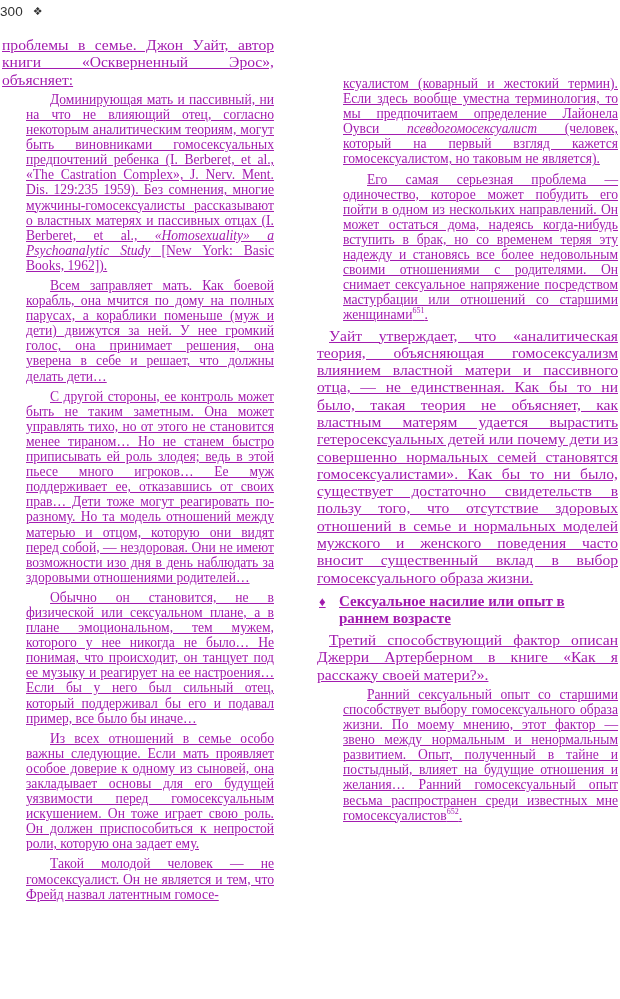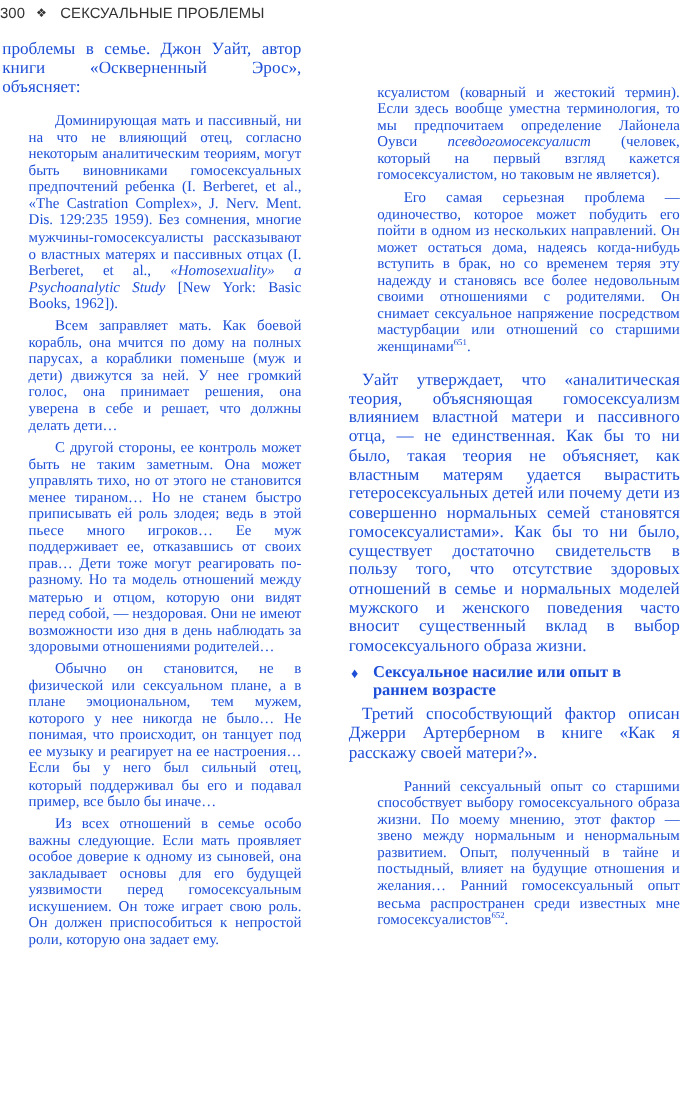--- a/index.html
+++ b/index.html
@@ -1,53 +1,53 @@
 <!DOCTYPE html>
 <html><head>
 <meta charset="utf-8">
 <style>
   html, body { margin:0; padding:0; background:#ffffff; }
   body { width:620px; height:999px; overflow:hidden; position:relative; color:#1a1a1a; }
   .header { position:absolute; left:0; top:0; height:22px; display:flex; align-items:center;
     font-family:"Liberation Sans", sans-serif; font-size:13.5px; color:#333; letter-spacing:0.1px; }
   .header .pnum { margin-right:10px;text-align:center; }
   .header .orn { margin-right:12px; font-size:11px; }
-  .col { position:absolute; top:36px; font-family:"Liberation Serif", serif; color:#1d4ed8; }
+  .col { position:absolute; top:36px; font-family:"Liberation Serif", serif; color:#a21caf;text-decoration:underline; }
   .col-left { left:2px; width:272px; }
   .col-right { left:343px; width:275px; top:40px; }
   p { margin:0; text-align:justify; hyphens:none; }
   .main { font-size:15.6px; line-height:17.3px; }
   .quote { font-size:13.6px; line-height:15.1px; margin-left:24px;margin-top:36px; }
   .quote.indent { text-indent:24px; }
   .quote + .quote { margin-top:5px; }
-  .gap { margin-top:14px; }
+  .gap { margin-top:4px; }
   .main-indent { text-indent:12px; }
   .sup { font-size:8px; vertical-align:super; line-height:0; }
   .heading { margin:7px 0 4px 0; font-weight:bold; font-size:15px; line-height:17px; display:flex; }
   .heading .bullet { width:20px; flex:none; font-size:13px; }
   .it { font-style:italic; }
 </style>
 </head>
 <body>
 
 <div class="header">
   <span class="pnum">300</span>
   <span class="orn">❖</span>
-  <span>СЕКСУАЛЬНЫЕ ПРОБЛЕМЫ</span>
 </div>
 
 <div class="col col-left">
   <p class="main">проблемы в семье. Джон Уайт, автор книги «Оскверненный Эрос», объясняет:</p>
 
   <p class="quote indent gap" style="margin-left:24px;"><span>Доминирующая мать и пассивный, ни на что не влияющий отец, согласно некоторым аналитическим теориям, могут быть виновниками гомосексуальных предпочтений ребенка (I. Berberet, et al., «The Castration Complex», J. Nerv. Ment. Dis. 129:235 1959). Без сомнения, многие мужчины-гомосексуалисты рассказывают о властных матерях и пассивных отцах (I. Berberet, et al., </span><span class="it">«Homosexuality» a Psychoanalytic Study</span><span> [New York: Basic Books, 1962]).</span></p>
 
   <p class="quote indent gap">Всем заправляет мать. Как боевой корабль, она мчится по дому на полных парусах, а кораблики поменьше (муж и дети) движутся за ней. У нее громкий голос, она принимает решения, она уверена в себе и решает, что должны делать дети…</p>
   <p class="quote indent gap">С другой стороны, ее контроль может быть не таким заметным. Она может управлять тихо, но от этого не становится менее тираном… Но не станем быстро приписывать ей роль злодея; ведь в этой пьесе много игроков… Ее муж поддерживает ее, отказавшись от своих прав… Дети тоже могут реагировать по-разному. Но та модель отношений между матерью и отцом, которую они видят перед собой, — нездоровая. Они не имеют возможности изо дня в день наблюдать за здоровыми отношениями родителей…</p>
   <p class="quote indent gap">Обычно он становится, не в физической или сексуальном плане, а в плане эмоциональном, тем мужем, которого у нее никогда не было… Не понимая, что происходит, он танцует под ее музыку и реагирует на ее настроения… Если бы у него был сильный отец, который поддерживал бы его и подавал пример, все было бы иначе…</p>
   <p class="quote indent gap">Из всех отношений в семье особо важны следующие. Если мать проявляет особое доверие к одному из сыновей, она закладывает основы для его будущей уязвимости перед гомосексуальным искушением. Он тоже играет свою роль. Он должен приспособиться к непростой роли, которую она задает ему.</p>
+  <p class="quote indent gap">Такой молодой человек — не гомосексуалист. Он не является и тем, что Фрейд назвал латентным гомосе-</p>
 </div>
 
 <div class="col col-right">
   <p class="quote" style="margin-left:0;"><span>ксуалистом (коварный и жестокий термин). Если здесь вообще уместна терминология, то мы предпочитаем определение Лайонела Оувси </span><span class="it">псевдогомосексуалист</span><span> (человек, который на первый взгляд кажется гомосексуалистом, но таковым не является).</span></p>
 
 
   <p class="quote indent gap" style="margin-left:0;"><span>Его самая серьезная проблема — одиночество, которое может побудить его пойти в одном из нескольких направлений. Он может остаться дома, надеясь когда-нибудь вступить в брак, но со временем теряя эту надежду и становясь все более недовольным своими отношениями с родителями. Он снимает сексуальное напряжение посредством мастурбации или отношений со старшими женщинами</span><span class="sup">651</span><span>.</span></p>
 
   <p class="main main-indent gap" style="margin-left:-26px;">Уайт утверждает, что «аналитическая теория, объясняющая гомосексуализм влиянием властной матери и пассивного отца, — не единственная. Как бы то ни было, такая теория не объясняет, как властным матерям удается вырастить гетеросексуальных детей или почему дети из совершенно нормальных семей становятся гомосексуалистами». Как бы то ни было, существует достаточно свидетельств в пользу того, что отсутствие здоровых отношений в семье и нормальных моделей мужского и женского поведения часто вносит существенный вклад в выбор гомосексуального образа жизни.</p>
 

